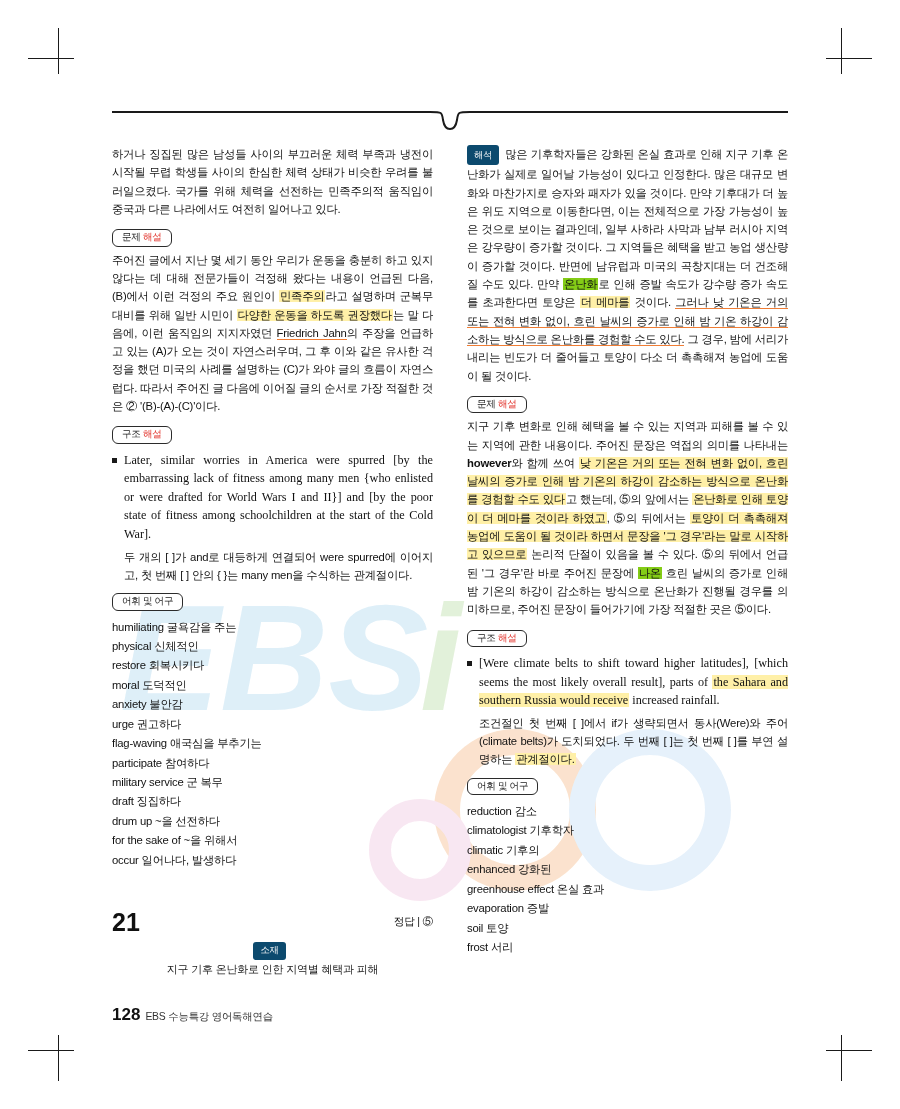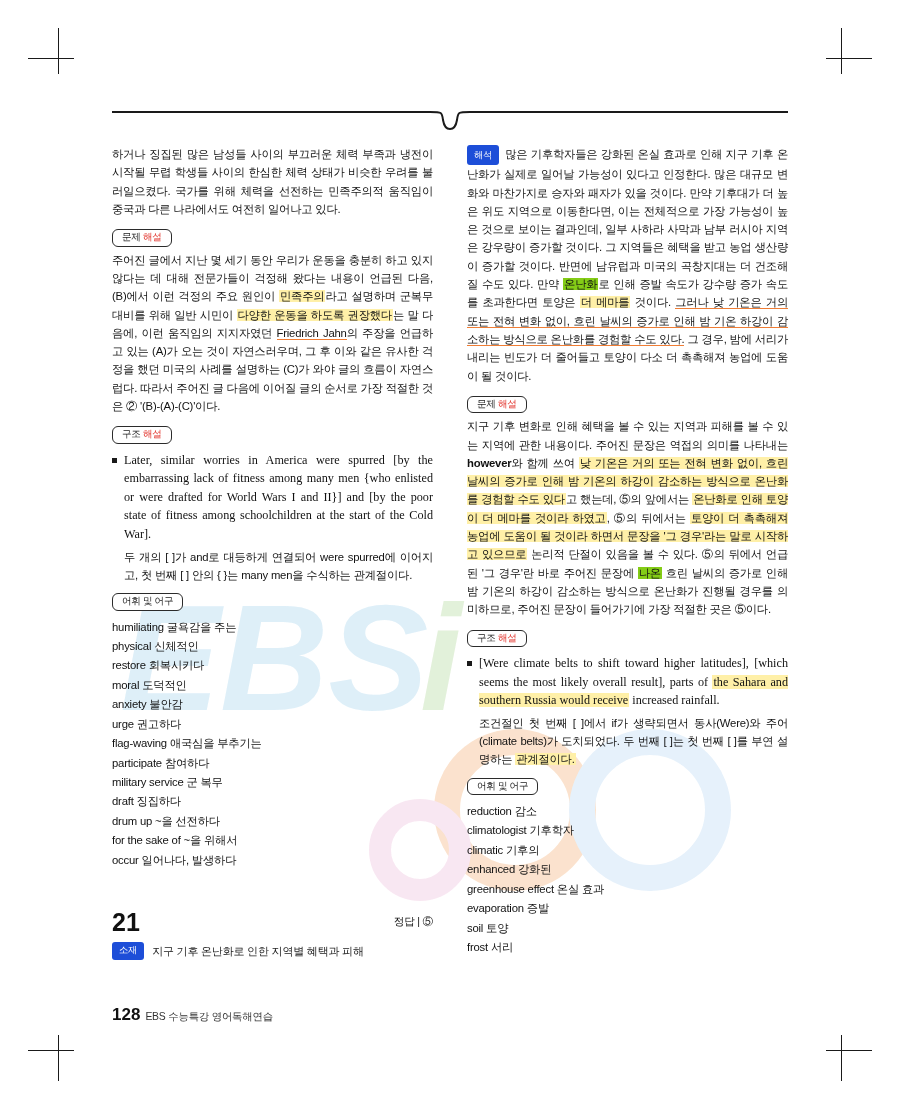--- a/index.html
+++ b/index.html
@@ -108,21 +108,21 @@
     line-height: 1.3;
     margin: 9px 0 4px 0;
     background: #fff;
     letter-spacing: -0.3px;
     white-space: nowrap;
   }
   .tag .hl { color: #e1322a; }
 
   .tag-solid {
     display: inline-block;
-    background: #1d4ed8;
+    background: #0c4a6e;
     color: #ffffff;
     font-size: 9.4px;
     padding: 2px 7px 3px 7px;
     border-radius: 3px;
     letter-spacing: -0.3px;
     margin-right: 6px;
     vertical-align: middle;
   }
 
   
@@ -188,20 +188,21 @@
     font-size: 10.6px;
     color: #111;
     letter-spacing: -0.2px;
     padding-bottom: 2px;
   }
   .topic-row {
     margin-top: 7px;
     display: flex;
     align-items: center;
     gap: 2px;
+    flex-direction: column;
   }
   .topic-text {
     font-size: 11px;
     letter-spacing: -0.2px;
   }
 
   
   .footer {
     position: absolute;
     left: 112px;

